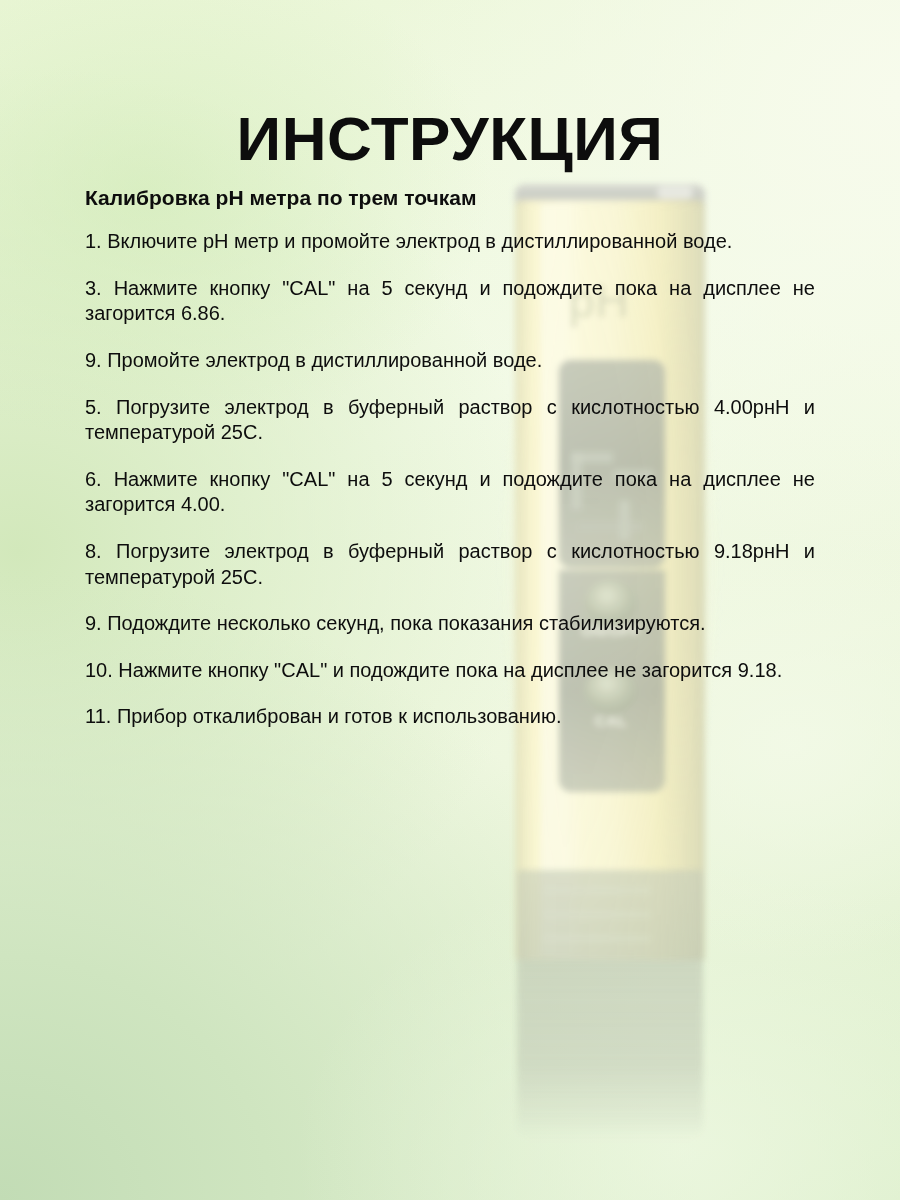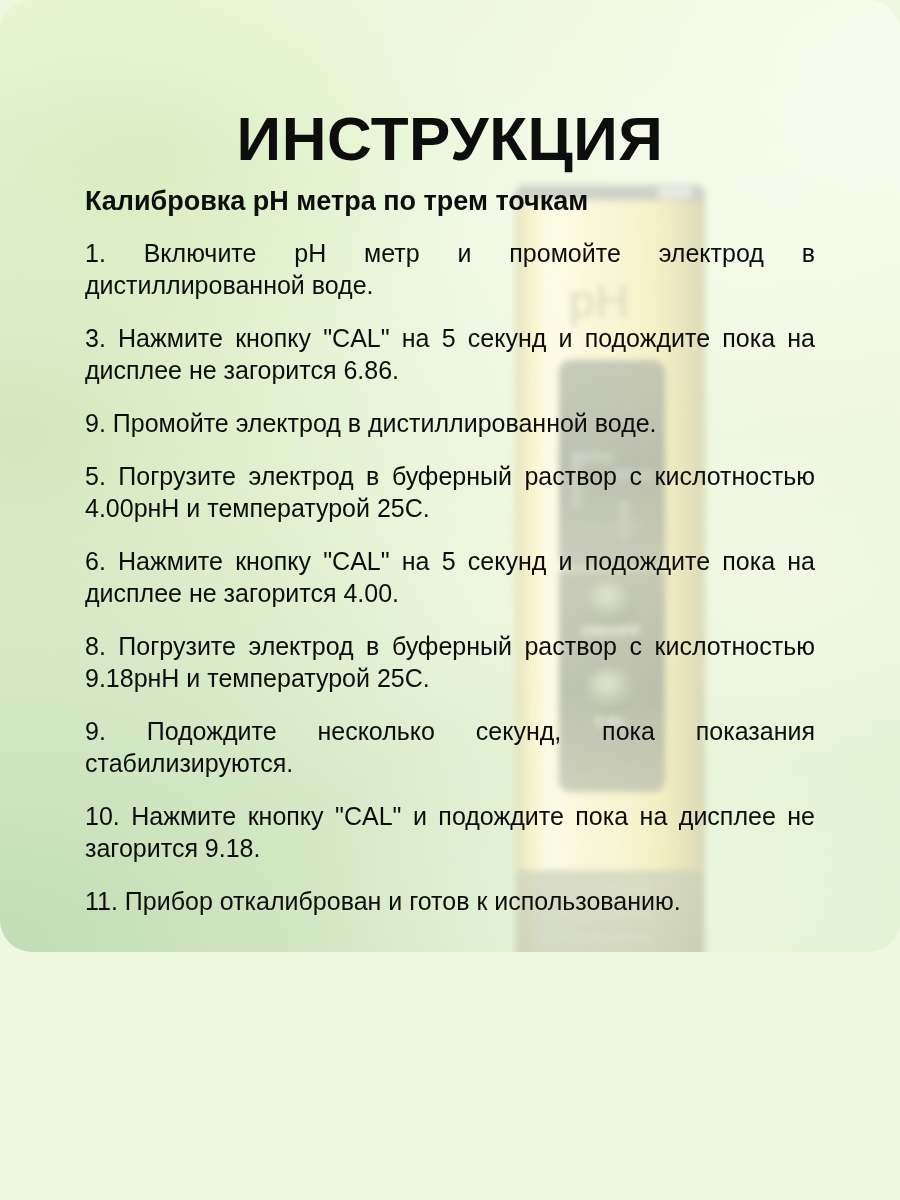--- a/index.html
+++ b/index.html
@@ -13,24 +13,23 @@
     font-family: "Liberation Sans", sans-serif;
     position: relative;
     background: #eef7df;
   }
 
   
   #page {
     position: absolute;
     inset: 0;
     width: 900px;
-    height: 952px;
+    height: 1200px;
     overflow: hidden;
     background: #f1f8e4;
-    border-radius: 32px;
   }
   .bg-layer {
     position: absolute;
     inset: 0;
     pointer-events: none;
   }
   .bg-a {
     background:
       radial-gradient(125% 85% at 0% 100%,   #c2dcb5 0%,  #cfe5c0 24%, rgba(214,234,196,0) 62%),
       radial-gradient(100% 70% at 2% 46%,    #d2e8bb 0%,  rgba(223,240,203,0) 58%),
@@ -208,27 +207,27 @@
     letter-spacing: 0.5px;
     line-height: 1.05;
   }
   #doc-body {
     position: absolute;
     left: 85px;
     top: 184px;
     width: 730px;
   }
   #section-heading {
-    font-size: 27px;
+    font-size: 21px;
     font-weight: bold;
     line-height: 1.3;
     margin: 0 0 18px 0;
   }
   .step {
-    font-size: 25px;
+    font-size: 20px;
     line-height: 1.28;
     text-align: justify;
     text-justify: inter-word;
     margin: 0 0 21px 0;
     white-space: pre-line;
   }
   .step:last-child { margin-bottom: 3px; }
 </style>
 </head>
 <body>

